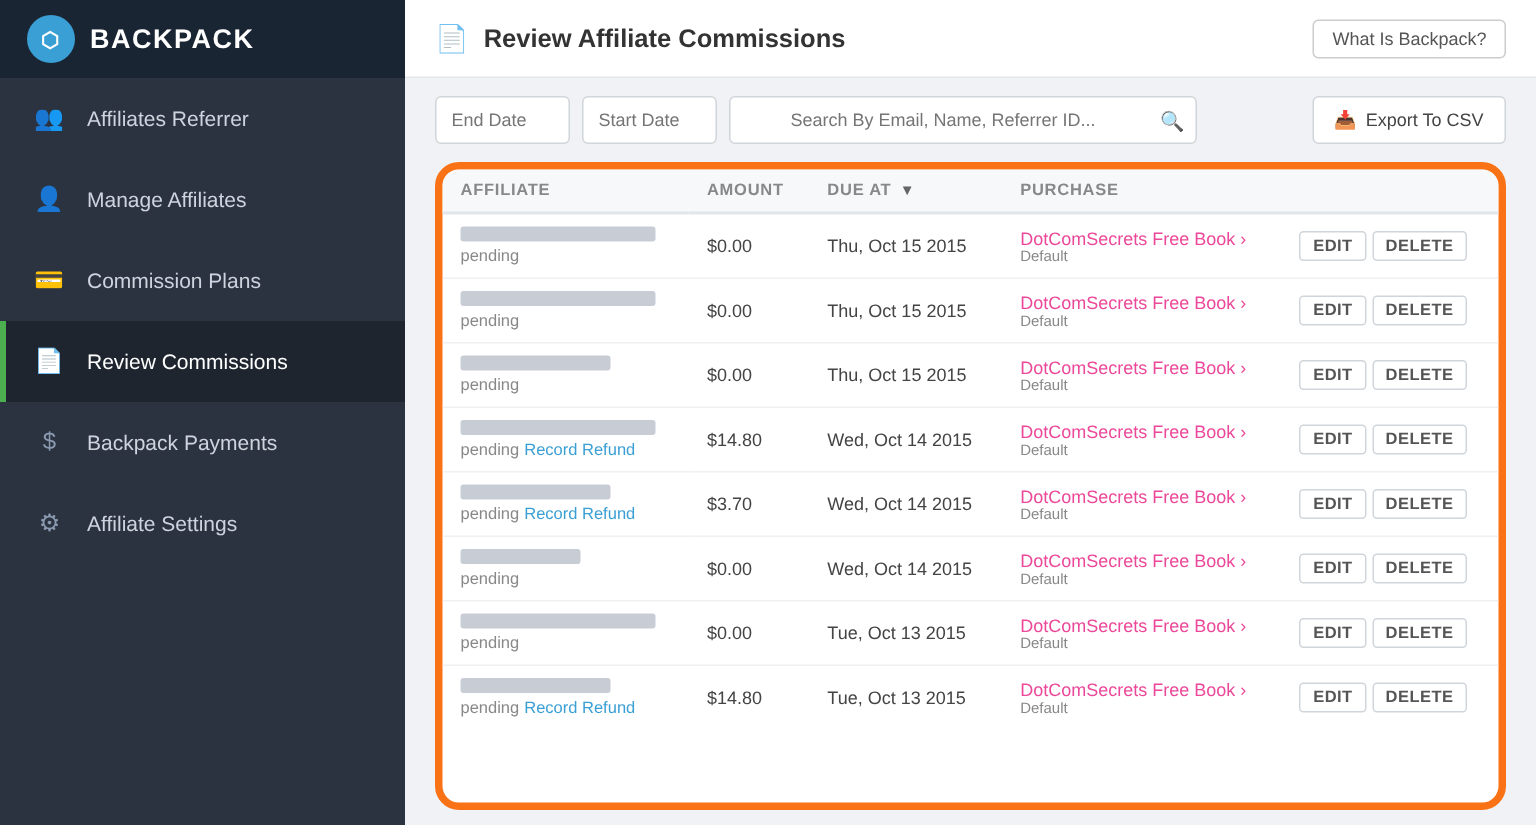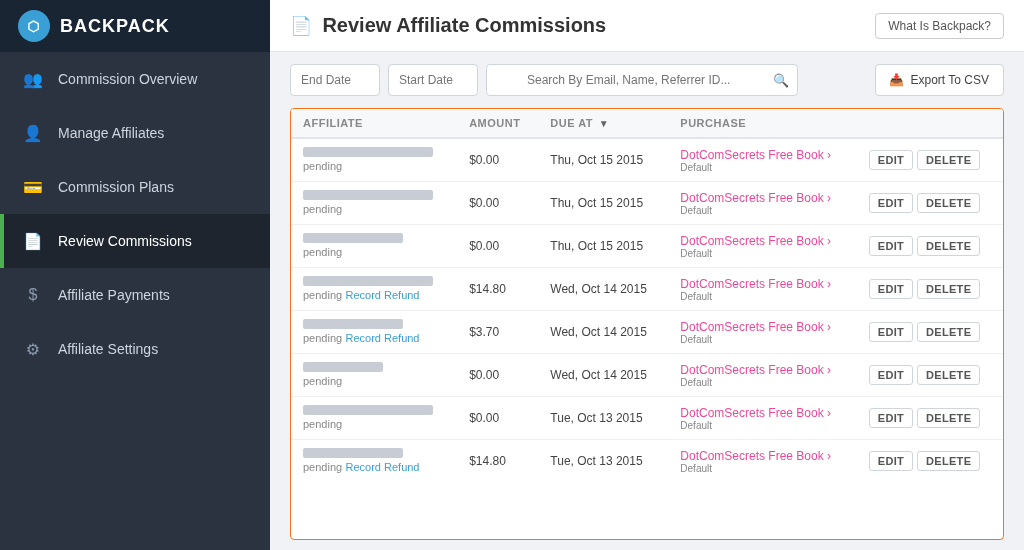--- a/index.html
+++ b/index.html
@@ -79,21 +79,21 @@
       height: 52px;
       flex-shrink: 0;
     }
     .main-header-left {
       display: flex; align-items: center; gap: 10px;
     }
     .main-header-icon {
       color: #555; font-size: 18px;
     }
     .main-header-title {
-      font-size: 20px; font-weight: 600; color: #333;
+      font-size: 17px; font-weight: 600; color: #333;
     }
     .what-is-btn {
       border: 1px solid #ccc;
       background: #fff;
       padding: 5px 12px;
       border-radius: 4px;
       font-size: 12px;
       color: #555;
       cursor: pointer;
     }
@@ -138,22 +138,22 @@
       display: flex; align-items: center; gap: 6px;
       height: 32px;
     }
 
     
     .table-container {
       flex: 1;
       overflow-y: auto;
       background: #fff;
       margin: 0 20px 10px 20px;
-      border-radius: 4px;
-      border: 1px solid #f97316;
+      border-radius: 16px;
+      border: 5px solid #f97316;
     }
     table {
       width: 100%;
       border-collapse: collapse;
       font-size: 12px;
     }
     thead tr {
       background: #f7f8fa;
       border-bottom: 2px solid #e2e6ea;
     }
@@ -207,37 +207,37 @@
 
 <div class="sidebar">
   <div class="sidebar-logo">
     <div class="sidebar-logo-icon">⬡</div>
     <span>BACKPACK</span>
   </div>
   <nav class="sidebar-nav">
 
   <div class="sidebar-item">
     <div class="sidebar-item-icon">👥</div>
-    <span>Commission Overview</span>
+    <span>Affiliates Referrer</span>
   </div>
       <div class="sidebar-item">
     <div class="sidebar-item-icon">👤</div>
     <span>Manage Affiliates</span>
   </div>
       <div class="sidebar-item">
     <div class="sidebar-item-icon">💳</div>
     <span>Commission Plans</span>
   </div>
       <div class="sidebar-item active">
     <div class="sidebar-item-icon">📄</div>
     <span>Review Commissions</span>
   </div>
       <div class="sidebar-item">
     <div class="sidebar-item-icon">$</div>
-    <span>Affiliate Payments</span>
+    <span>Backpack Payments</span>
   </div>
       <div class="sidebar-item">
     <div class="sidebar-item-icon">⚙</div>
     <span>Affiliate Settings</span>
   </div>
     </nav>
 </div>
 
 <div class="main">
 

